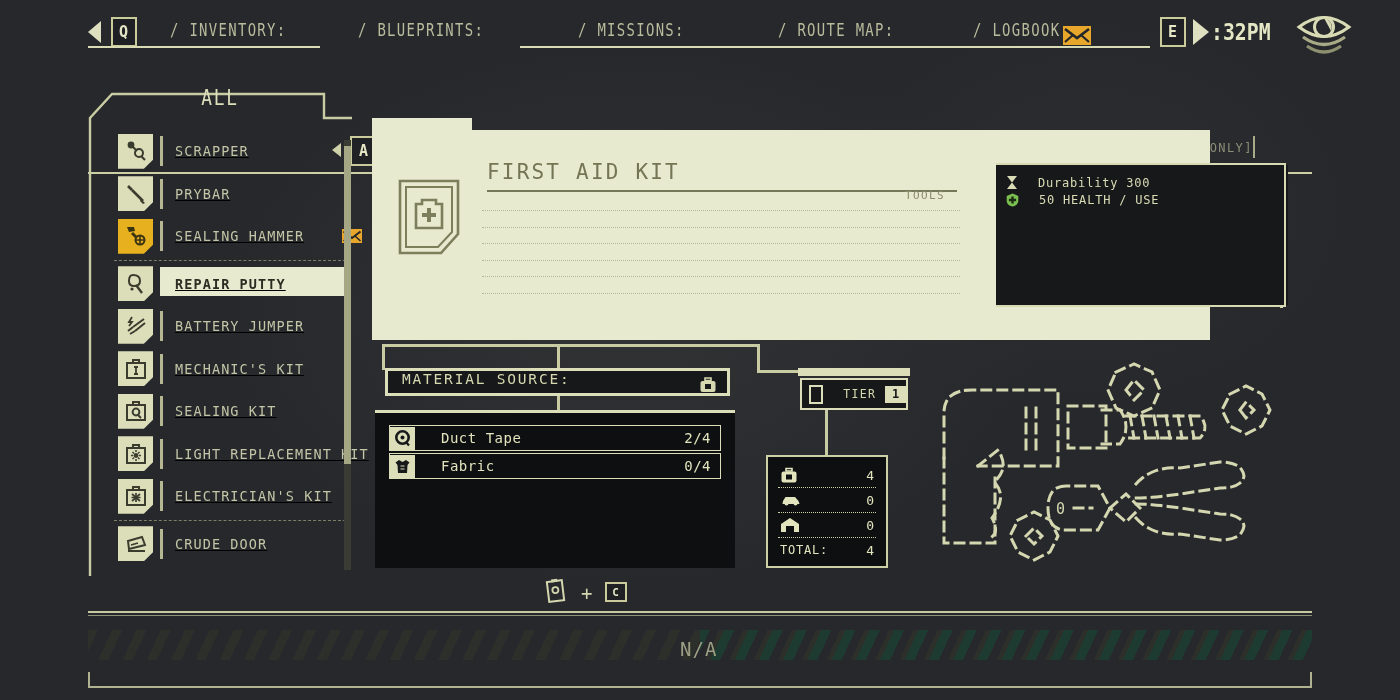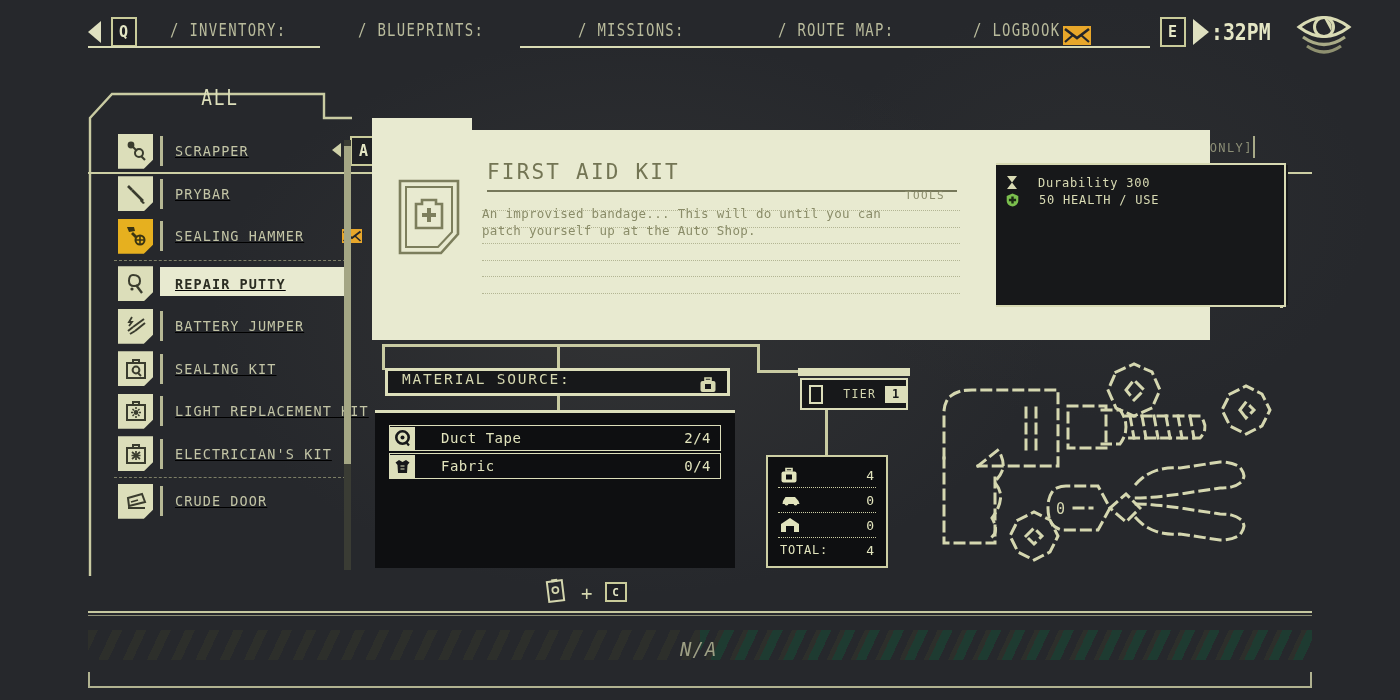--- a/index.html
+++ b/index.html
@@ -216,21 +216,21 @@
     background: repeating-linear-gradient(115deg,
       #2d2f2b 0px, #2d2f2b 9px,
       rgba(0,0,0,0) 9px, rgba(0,0,0,0) 22px);
   }
   #hatch-green {
     left:700px; top:630px; width:612px; height:30px;
     background: repeating-linear-gradient(115deg,
       #1e3b31 0px, #1e3b31 9px,
       rgba(0,0,0,0) 9px, rgba(0,0,0,0) 22px);
   }
-  #na-text { left:680px; top:638px; color:#9d9f84; font-size:19px; letter-spacing:1px;font-style:italic; }
+  #na-text { left:680px; top:638px; color:#9d9f84; font-size:19px; letter-spacing:1px; }
   #bottom-rule { left:88px; top:686px; width:1224px; height:2px; background:#b0b290; }
   #bottom-tick-l { left:88px; top:672px; width:2px; height:16px; background:#b0b290; }
   #bottom-tick-r { left:1310px; top:672px; width:2px; height:16px; background:#b0b290; }
 
   
   #blueprint { left:930px; top:358px; }
 </style>
 </head>
 <body>
 
@@ -485,20 +485,31 @@
               <path d="M9 13 L4 17"></path>
               <path d="M11 17 L6 20"></path>
             </g>
           <path d="M8 3 L5 8 L8 8 L5 12" fill="none" stroke="currentColor" stroke-width="1.8"></path>
           </svg>
       </div>
       <div class="sl-divider"></div>
       <div class="sl-label">BATTERY JUMPER</div>
     </div>
 
+    <div class="sl-row">
+      <div class="sl-icon">
+        <svg width="24" height="24" viewBox="0 0 24 24">
+          <rect x="3" y="6" width="18" height="15" fill="none" stroke="currentColor" stroke-width="2"></rect>
+          <path d="M9 6 V3 H15 V6" fill="none" stroke="currentColor" stroke-width="2"></path>
+          <path d="M10 10 H14 M12 10 V17 M10 17 H14" stroke="currentColor" stroke-width="1.8" fill="none"></path>
+          </svg>
+      </div>
+      <div class="sl-divider"></div>
+      <div class="sl-label">MECHANIC'S KIT</div>
+    </div>
 
     <div class="sl-row">
       <div class="sl-icon">
         <svg width="24" height="24" viewBox="0 0 24 24">
           <rect x="3" y="6" width="18" height="15" fill="none" stroke="currentColor" stroke-width="2"></rect>
           <path d="M9 6 V3 H15 V6" fill="none" stroke="currentColor" stroke-width="2"></path>
           <circle cx="12" cy="13" r="3.4" fill="none" stroke="currentColor" stroke-width="2"></circle>
           <path d="M14 16 L17 19" stroke="currentColor" stroke-width="2"></path>
           </svg>
       </div>
@@ -606,21 +617,20 @@
   <div class="abs" id="tools-label">TOOLS</div>
 
   <div class="abs desc-lines">
     <div class="dline"></div>
       <div class="dline"></div>
       <div class="dline"></div>
     <div class="dline"></div>
       <div class="dline"></div>
       <div class="dline"></div>
   </div>
-  <div class="abs" id="desc">An improvised bandage... This will do until you can patch yourself up at the Auto Shop.</div>
 
   <div class="abs" id="stats-ext"></div>
   <div class="abs" id="stats-rightbar"></div>
   <div class="abs" id="stats-outer">
     <div class="stat-row" style="margin-top:9px">
       <svg width="12" height="15" viewBox="0 0 12 15">
         <path d="M1 1 H11 L6 7.5 L11 14 H1 L6 7.5 Z" fill="#d9dbb4"></path>
         </svg>
       <span class="stat-txt">Durability  300</span>
     </div>

